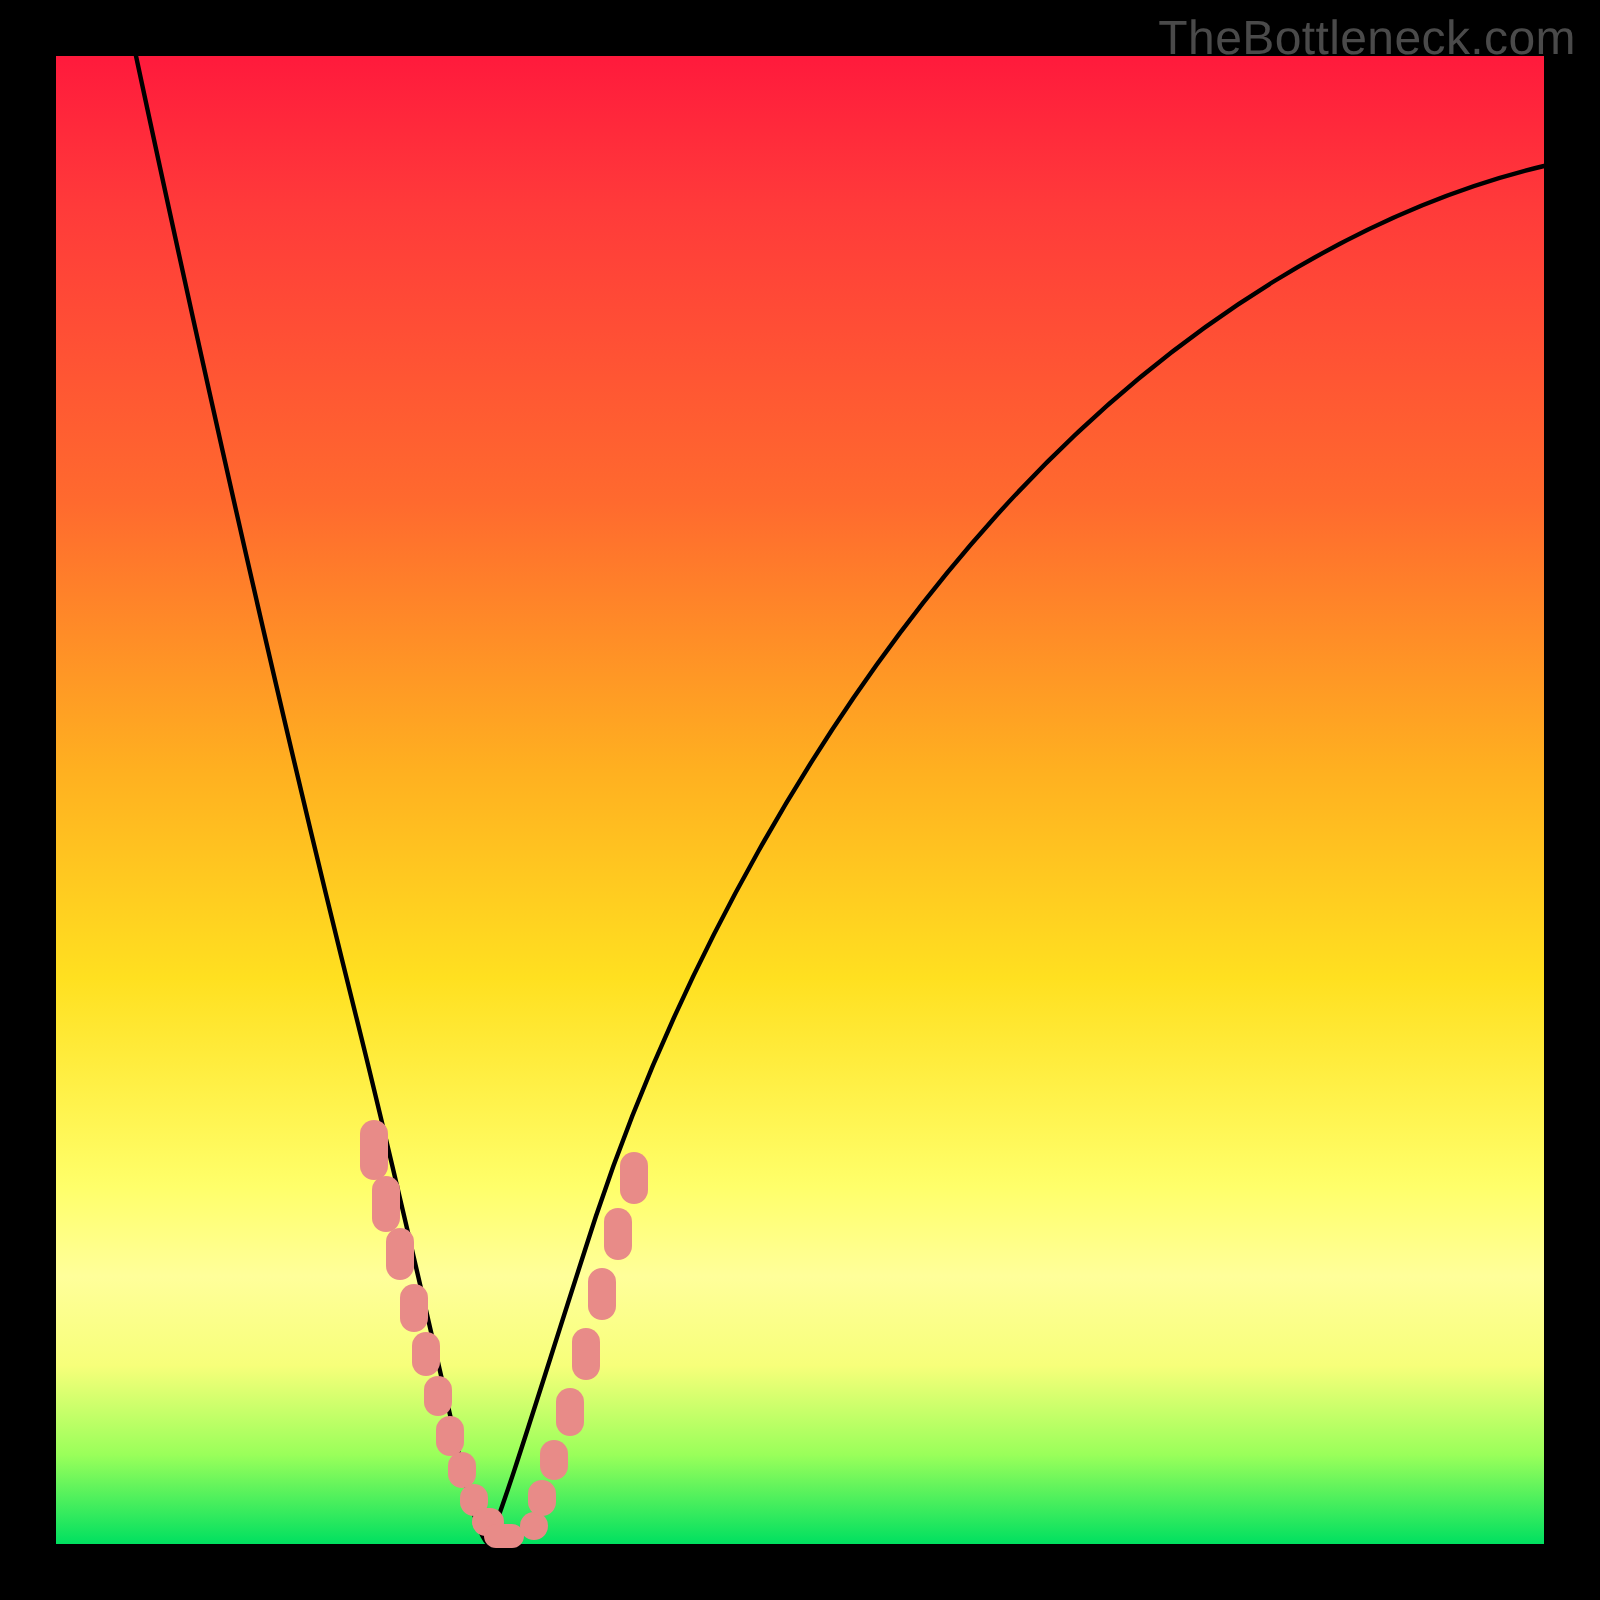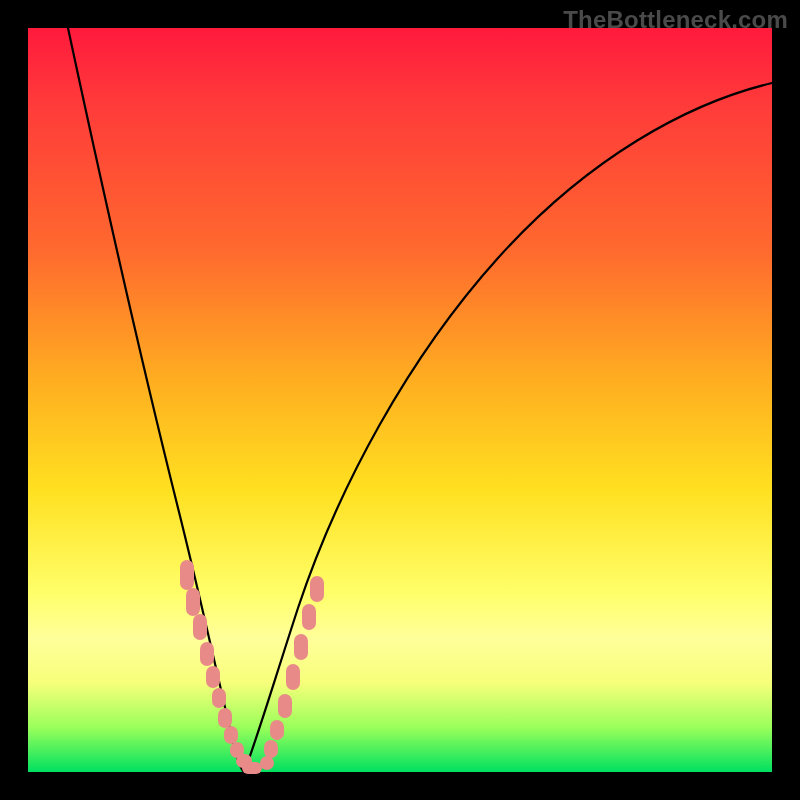--- a/index.html
+++ b/index.html
@@ -37,21 +37,21 @@
       #f7ff7a 88%,
       #9aff5a 94%,
       #00e060 100%);
   }
   .watermark {
     position: absolute;
     top: 6px;
     right: 12px;
     color: #4a4a4a;
     font-size: 24px;
-    font-weight: 700;
+    font-weight: 400;
     letter-spacing: 0.2px;
     user-select: none;
   }
   svg.curve {
     position: absolute;
     top: 0;
     left: 0;
     width: 744px;
     height: 744px;
     overflow: visible;

